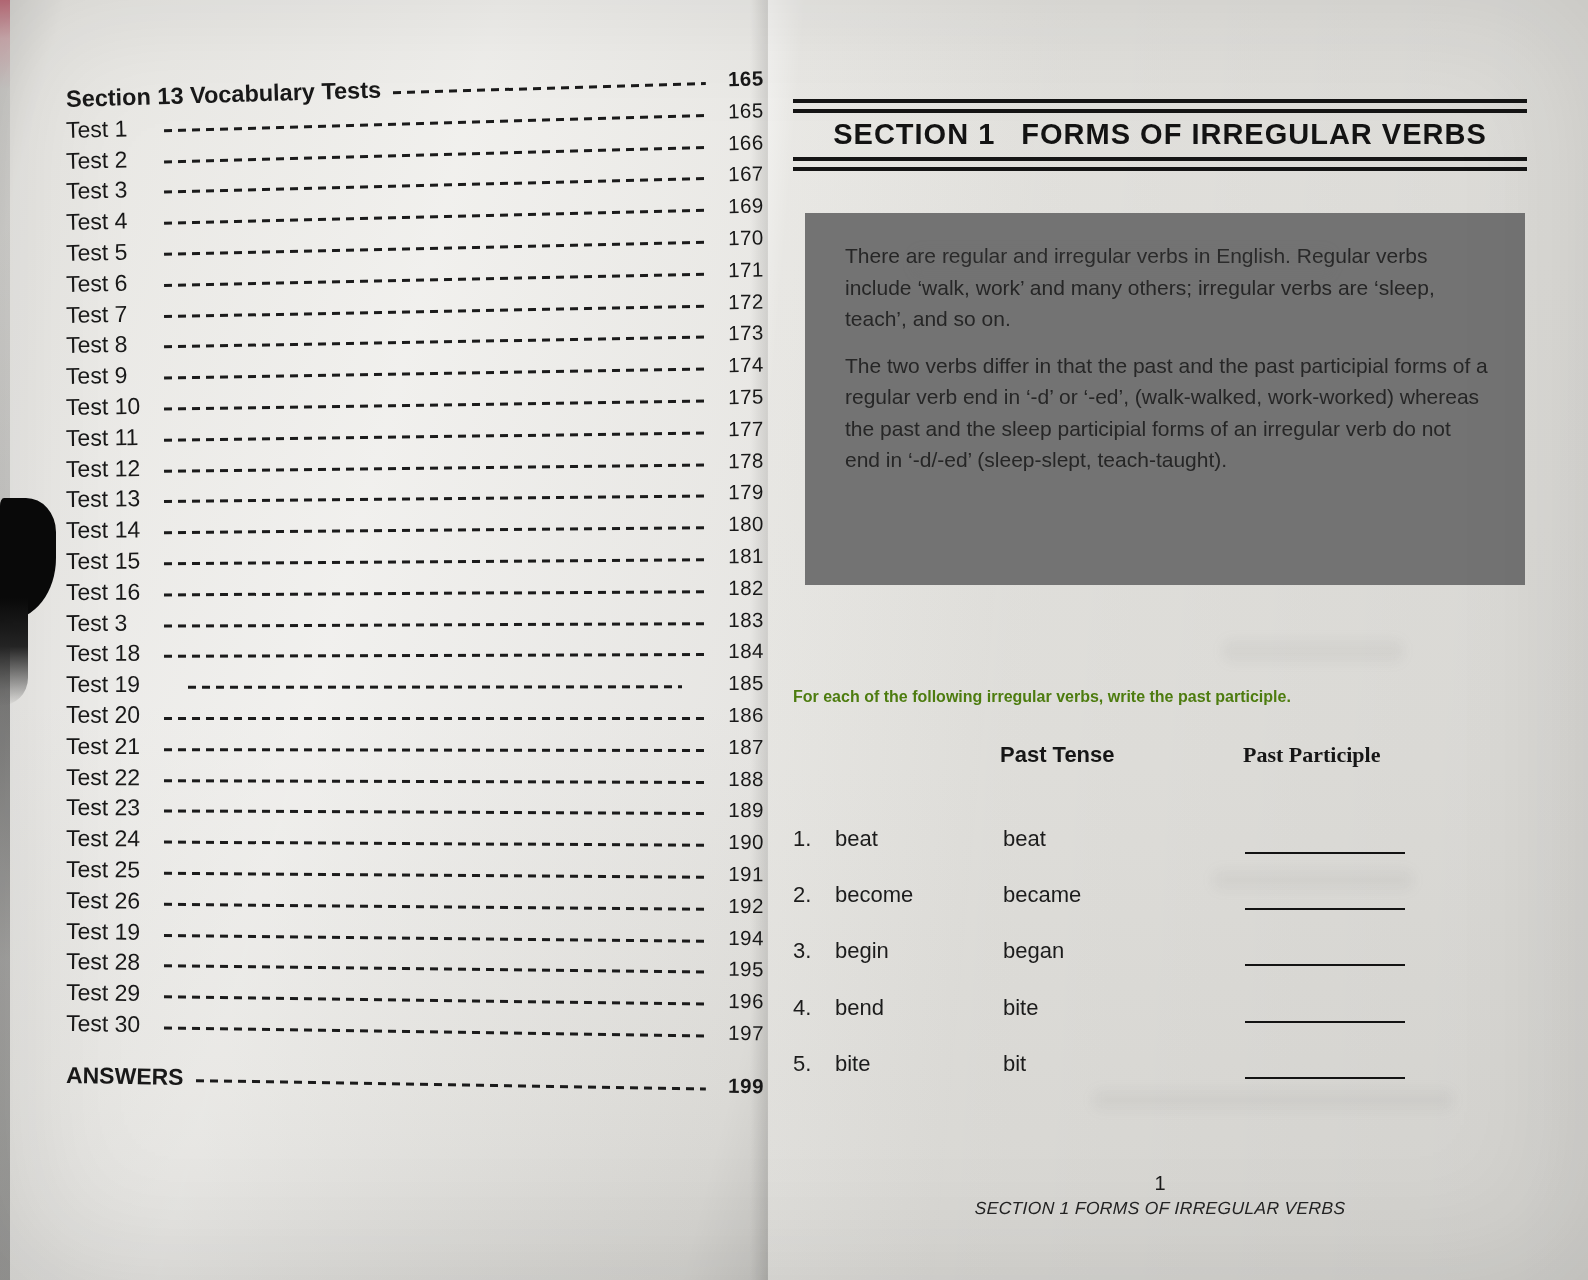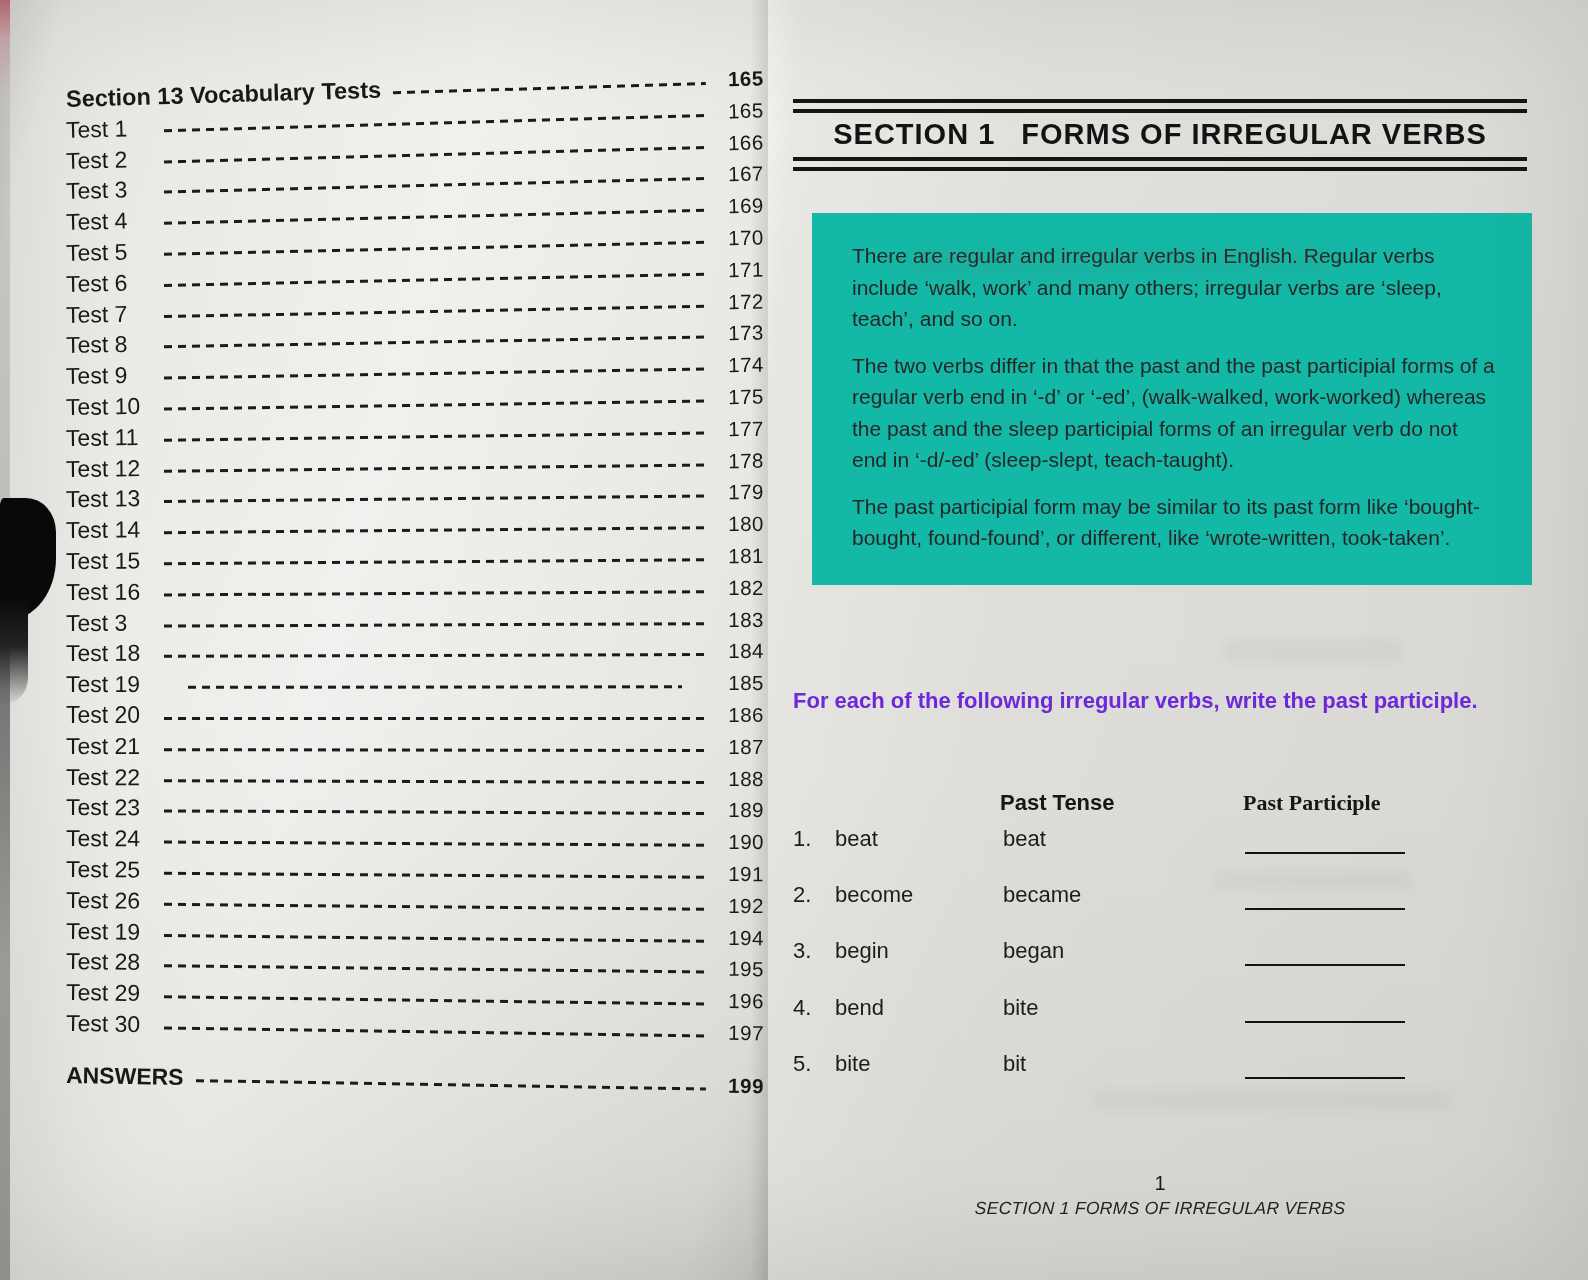--- a/index.html
+++ b/index.html
@@ -58,38 +58,38 @@
   .double-rule{height:6px; border-top:4px solid #151515; border-bottom:4px solid #151515;}
   .rule-top{position:absolute; left:0; top:99px; width:100%;}
   .rule-bottom{position:absolute; left:0; top:157px; width:100%;}
   .section-title{
     position:absolute; left:0; top:118px; width:100%;
     text-align:center; font-weight:bold; font-size:29px; letter-spacing:1px;
     white-space:nowrap; color:#131313;
   }
   .section-title .gap{display:inline-block; width:26px;}
   .intro-box{
-    position:absolute; left:19px; top:213px; width:720px; height:372px;
-    background:#14b8a6; box-sizing:border-box; padding:27px 36px 0 40px;
+    position:absolute; left:12px; top:213px; width:720px; height:372px;
+    background:#737373; box-sizing:border-box; padding:27px 36px 0 40px;
     overflow:hidden;
   }
   .intro-box p{margin:0 0 15px 0; font-size:21px; line-height:31.5px; color:#262626;}
   .exercise-heading{
     position:absolute; left:0; top:634px; width:100%; text-align:center;
   }
   .exercise-heading .hd{
     display:inline-block; padding:5px 14px 6px 14px;
     border-top:2.5px solid #151515; border-bottom:2.5px solid #151515;
     font-weight:bold; font-size:23px; letter-spacing:0.5px; color:#131313;
   }
   .instruction{
     position:absolute; left:0; top:688px; width:100%;
-    font-weight:bold; font-size:22px; color:#6d28d9;
-  }
-  .col-headers{position:absolute; left:0; top:742px; width:100%; height:30px;margin-top:48px;}
+    font-weight:bold; font-size:16px; color:#4d7c0f;
+  }
+  .col-headers{position:absolute; left:0; top:742px; width:100%; height:30px;}
   .col-headers .ch{position:absolute; font-weight:bold; font-size:22px; color:#161616;}
   .ch-past{left:207px;}
   .ch-part{left:450px;font-family:Liberation Serif, serif;}
   .ex-list{position:absolute; left:0; top:812px; width:100%;}
   .ex-row{position:relative; height:56.2px; font-size:22px; color:#1c1c1c;}
   .ex-num{position:absolute; left:0; top:14px;}
   .ex-base{position:absolute; left:42px; top:14px;}
   .ex-past{position:absolute; left:210px; top:14px;}
   .ex-blank{position:absolute; left:452px; top:40px; width:160px; height:0; border-bottom:2.6px solid #131313;}
   .rp-footer{position:absolute; left:0; top:1172px; width:100%; text-align:center;}
@@ -273,21 +273,20 @@
   <div class="right-page"></div>
   <div class="rp-content">
 
     <div class="double-rule rule-top"></div>
     <div class="section-title"><span>SECTION 1</span><span class="gap"></span><span>FORMS OF IRREGULAR VERBS</span></div>
     <div class="double-rule rule-bottom"></div>
 
     <div class="intro-box">
       <p>There are regular and irregular verbs in English. Regular verbs include ‘walk, work’ and many others; irregular verbs are ‘sleep, teach’, and so on.</p>
       <p>The two verbs differ in that the past and the past participial forms of a regular verb end in ‘-d’ or ‘-ed’, (walk-walked, work-worked) whereas the past and the sleep participial forms of an irregular verb do not end in ‘-d/-ed’ (sleep-slept, teach-taught).</p>
-      <p>The past participial form may be similar to its past form like ‘bought-bought, found-found’, or different, like ‘wrote-written, took-taken’.</p>
     </div>
 
 
     <div class="instruction">For each of the following irregular verbs, write the past participle.</div>
 
     <div class="col-headers">
       <span class="ch ch-past">Past Tense</span>
       <span class="ch ch-part">Past Participle</span>
     </div>
 

